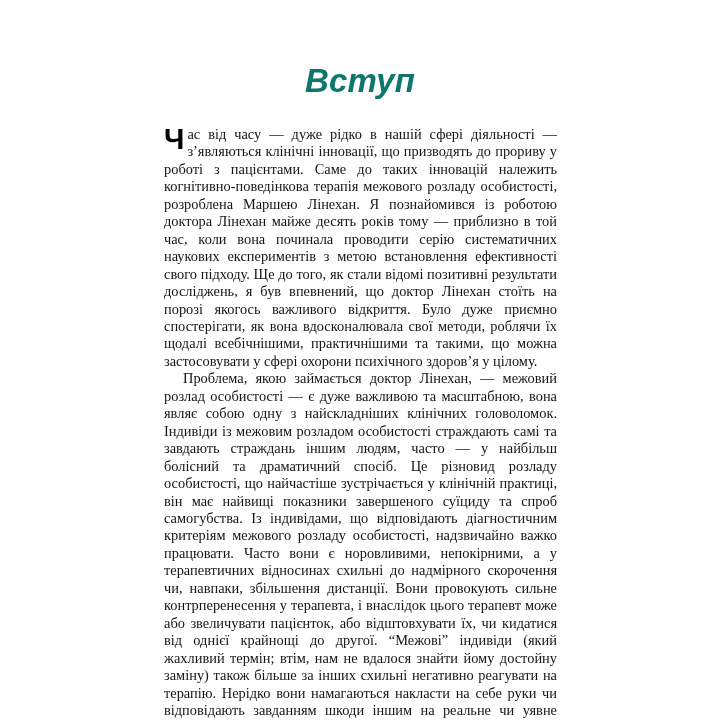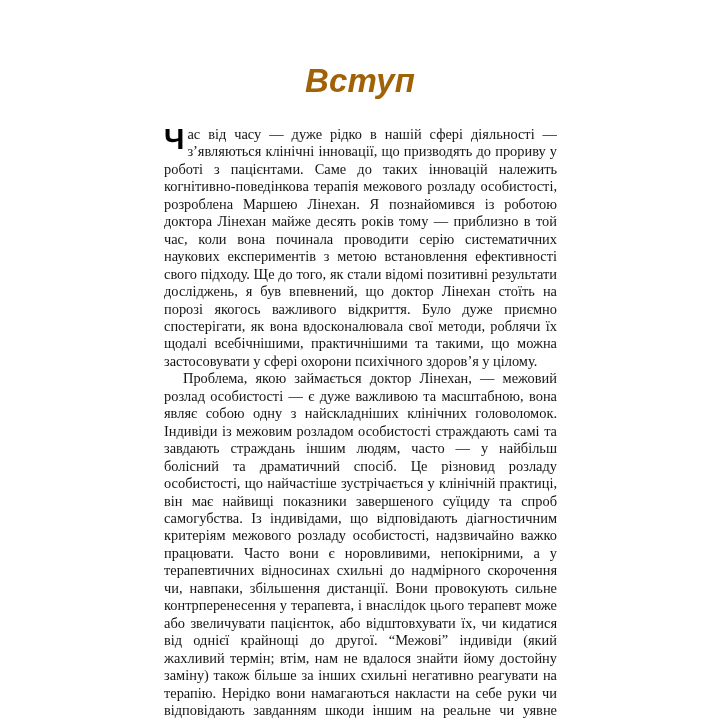--- a/index.html
+++ b/index.html
@@ -29,21 +29,21 @@
     position: absolute;
     left: 0;
     top: 40px;
     width: 720px;
     text-align: center;
     font-family: "Liberation Sans", "DejaVu Sans", sans-serif;
     font-weight: bold;
     font-style: italic;
     font-size: 33px;
     letter-spacing: 0.2px;
-    color: #a16207;
+    color: #0f766e;
     line-height: 1.15;
   }
 
   
   .text-column {
     position: absolute;
     left: 164px;
     top: 126px;
     width: 393px;
   }

